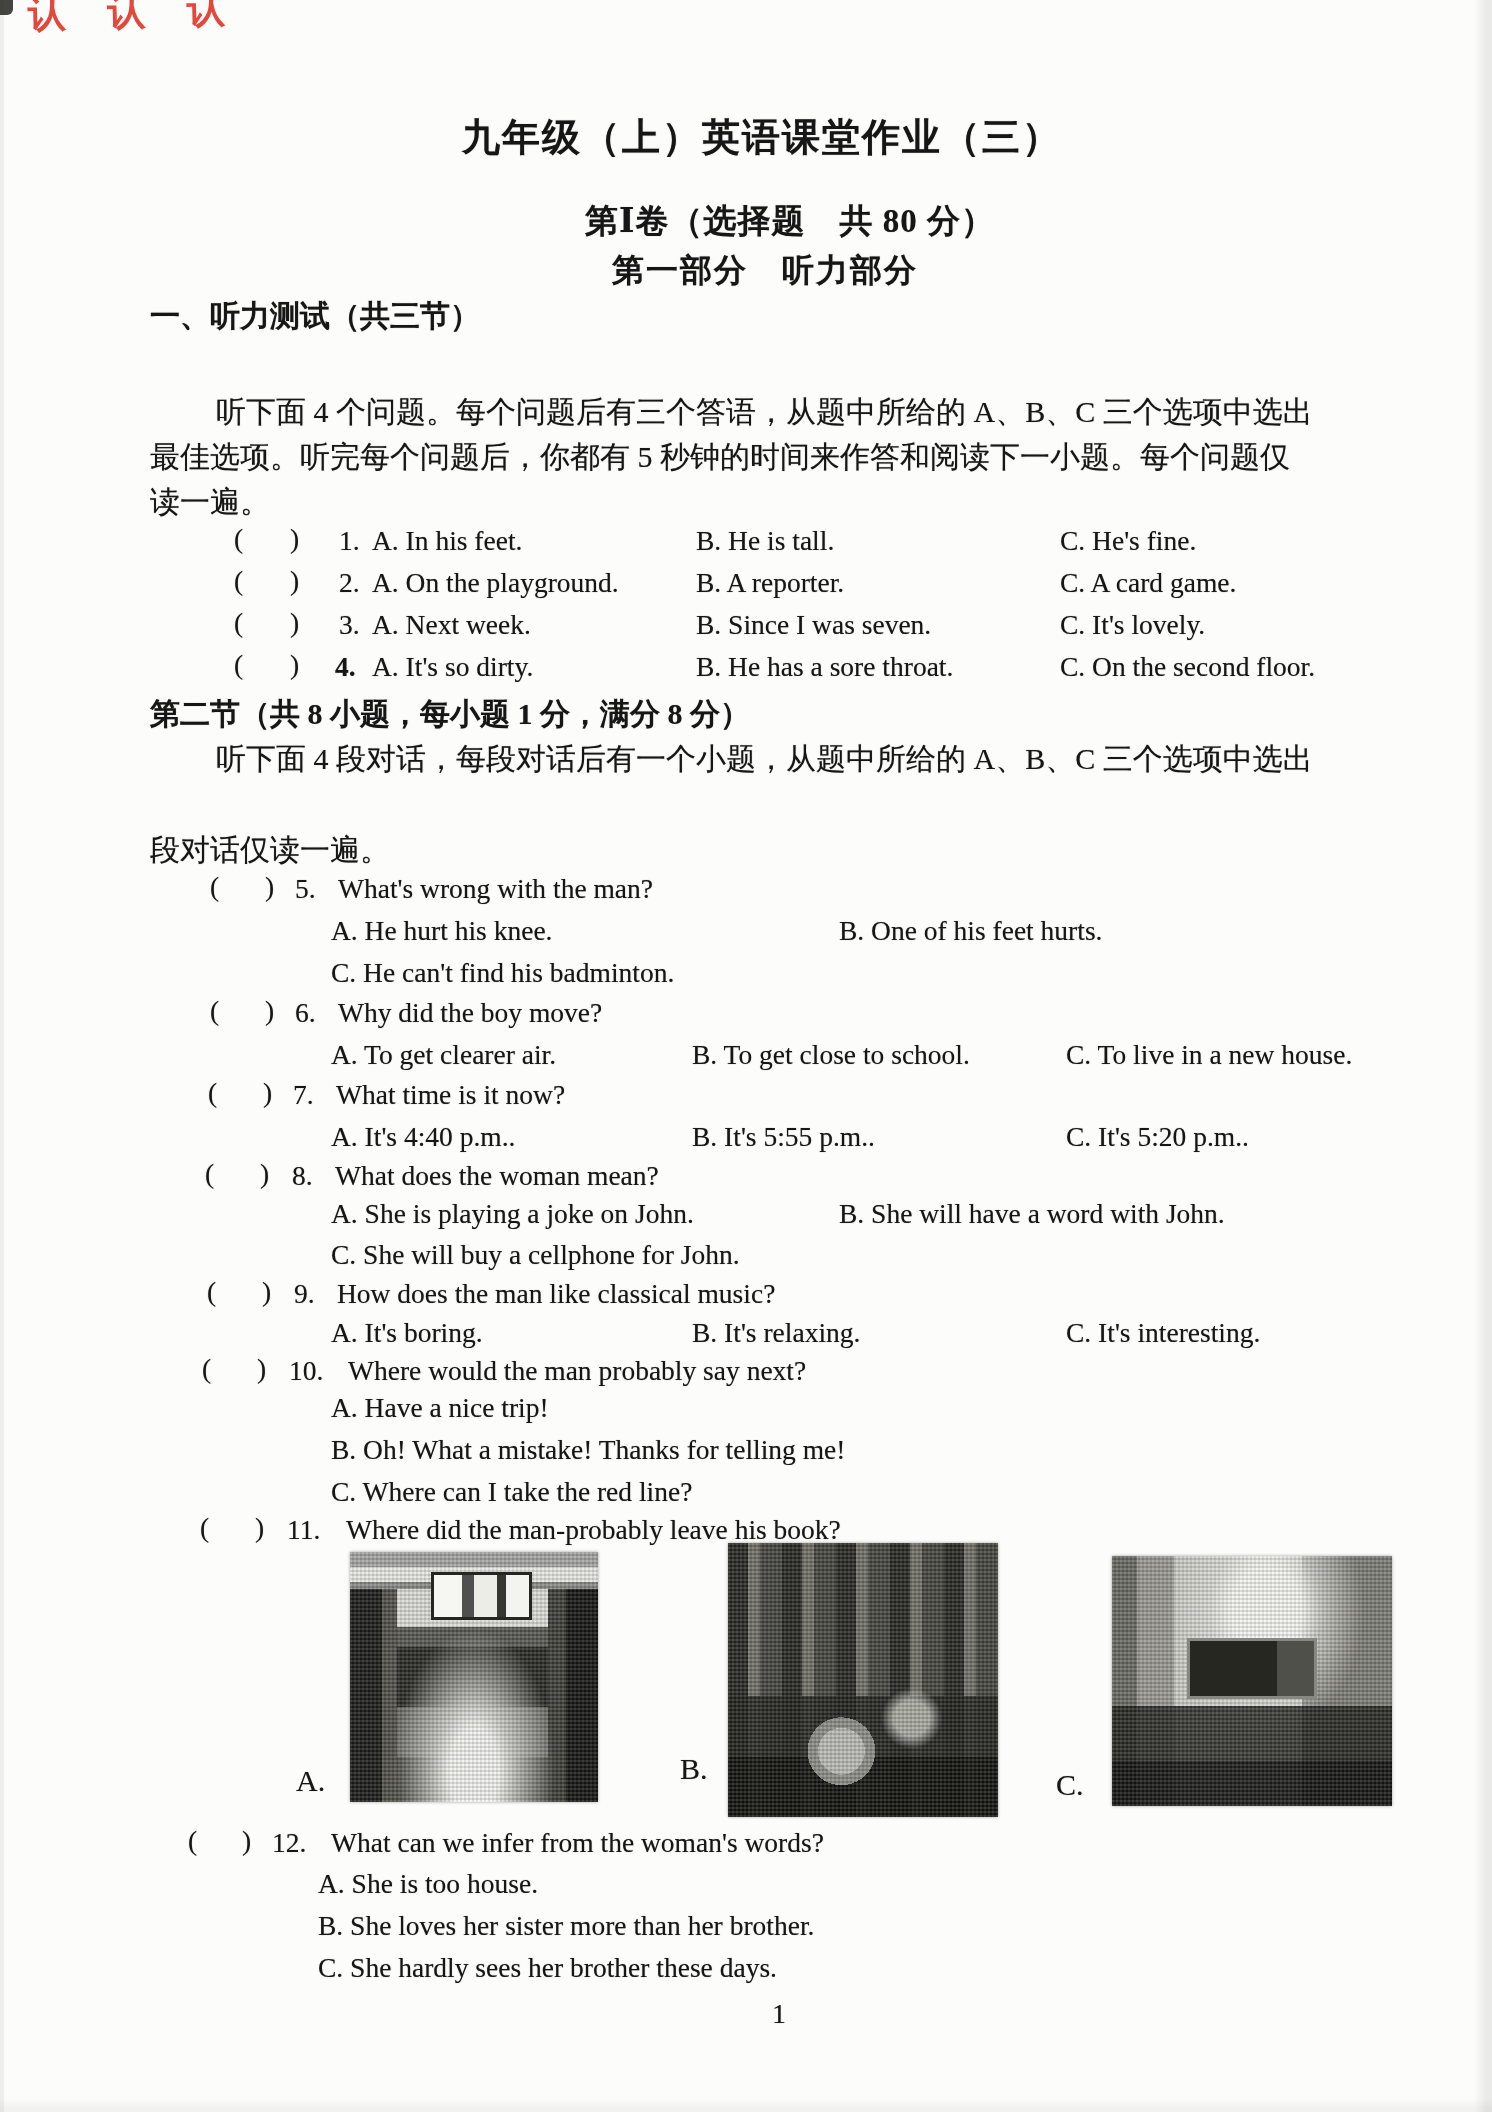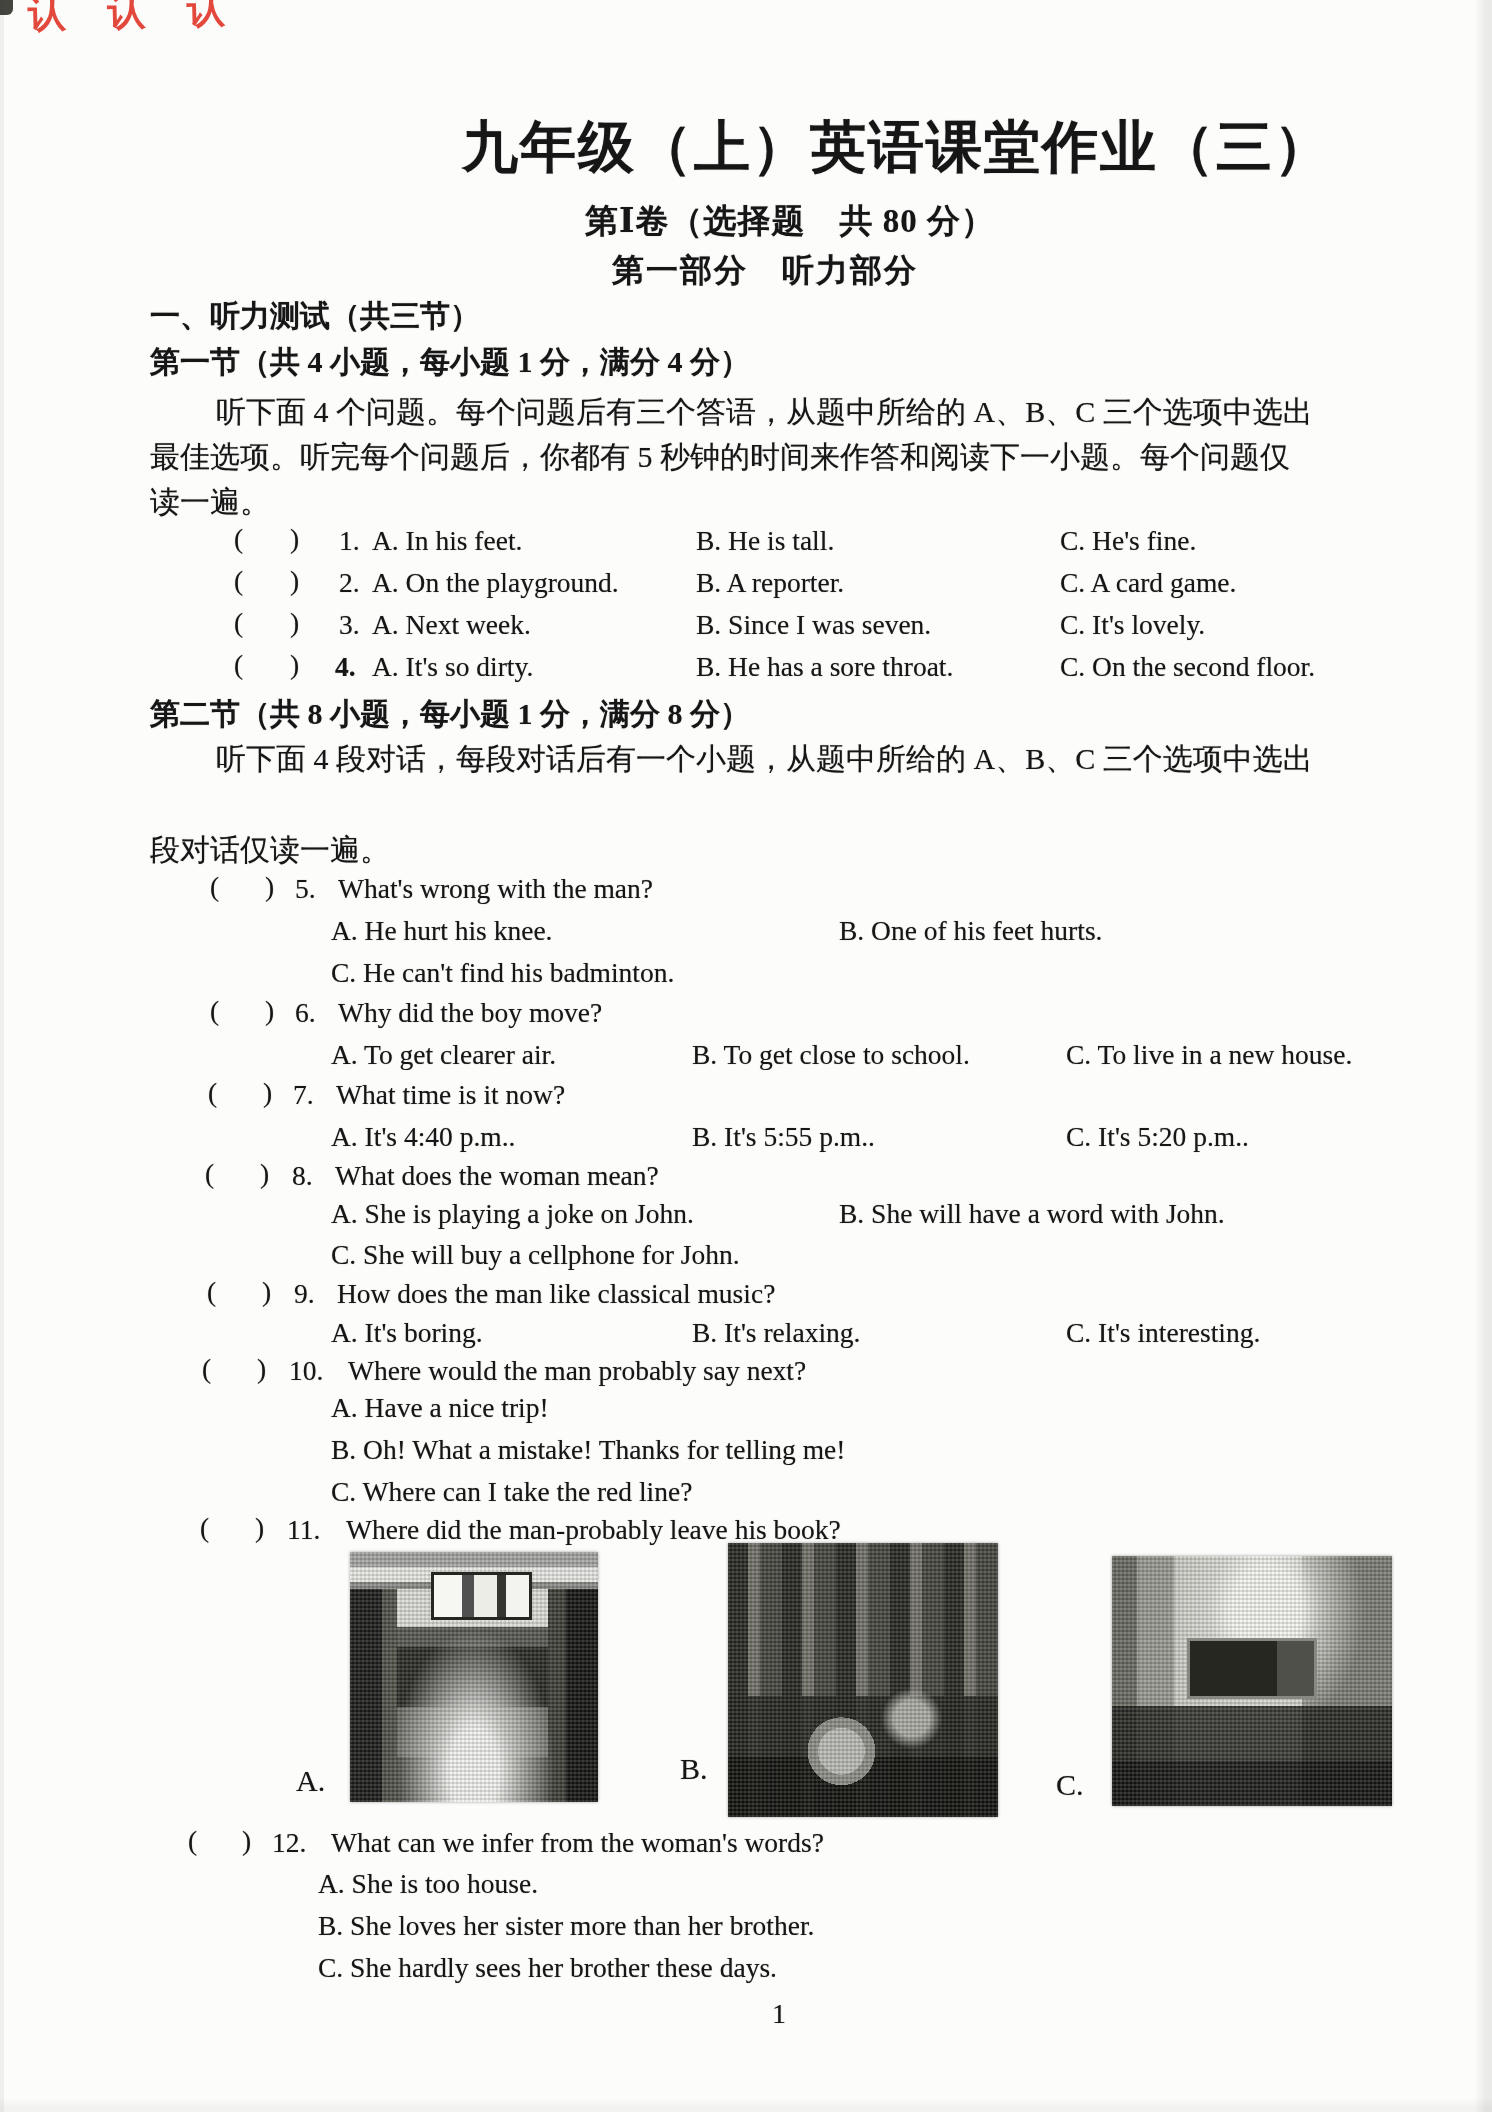--- a/index.html
+++ b/index.html
@@ -19,21 +19,21 @@
   .t{
     position:absolute;
     white-space:nowrap;
     line-height:1.05;
     color:#161616;
     text-shadow:0 0 1px rgba(20,20,20,.45);
   }
   .cjk{font-size:30px;}
   .en{font-size:27.5px;}
   .b{font-weight:bold;}
-  .title{font-size:56px;font-weight:bold;letter-spacing:2px;}
+  .title{font-size:38px;font-weight:bold;letter-spacing:2px;}
   .h2{font-size:33px;font-weight:bold;letter-spacing:1px;}
   .h3{font-size:32px;font-weight:bold;letter-spacing:2px;}
   .pagenum{font-size:28px;}
   .photo{
     position:absolute;
     filter:contrast(1.08) brightness(.98);
     box-shadow:0 0 3px rgba(0,0,0,.35);
   }
   .photo::before{
     content:"";
@@ -88,21 +88,20 @@
 <div class="page">
 
   <div class="speck"></div>
   <div class="red-marks">认 认 认</div>
 
   <span class="t title" style="left:462px;top:118px">九年级（上）英语课堂作业（三）</span>
   <span class="t h2" style="left:585px;top:204px">第Ⅰ卷（选择题　共 80 分）</span>
   <span class="t h3" style="left:612px;top:254px">第一部分　听力部分</span>
 
   <span class="t cjk b" style="left:150px;top:300px">一、听力测试（共三节）</span>
-  <span class="t cjk b" style="left:150px;top:346px">第一节（共 4 小题，每小题 1 分，满分 4 分）</span>
 
   <span class="t cjk" style="left:216px;top:396px">听下面 4 个问题。每个问题后有三个答语，从题中所给的 A、B、C 三个选项中选出</span>
   <span class="t cjk" style="left:150px;top:441px">最佳选项。听完每个问题后，你都有 5 秒钟的时间来作答和阅读下一小题。每个问题仅</span>
   <span class="t cjk" style="left:150px;top:486px">读一遍。</span>
 
   <span class="t en" style="left:234px;top:525px">(</span>
   <span class="t en" style="left:290px;top:525px">)</span>
   <span class="t en" style="left:339px;top:527px">1.</span>
   <span class="t en" style="left:372px;top:527px">A. In his feet.</span>
   <span class="t en" style="left:696px;top:527px">B. He is tall.</span>

